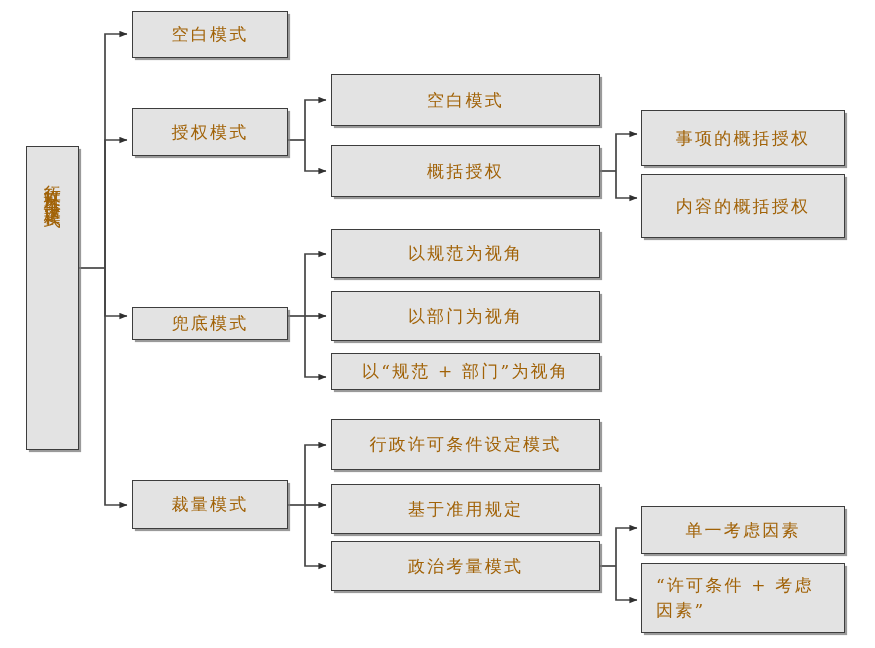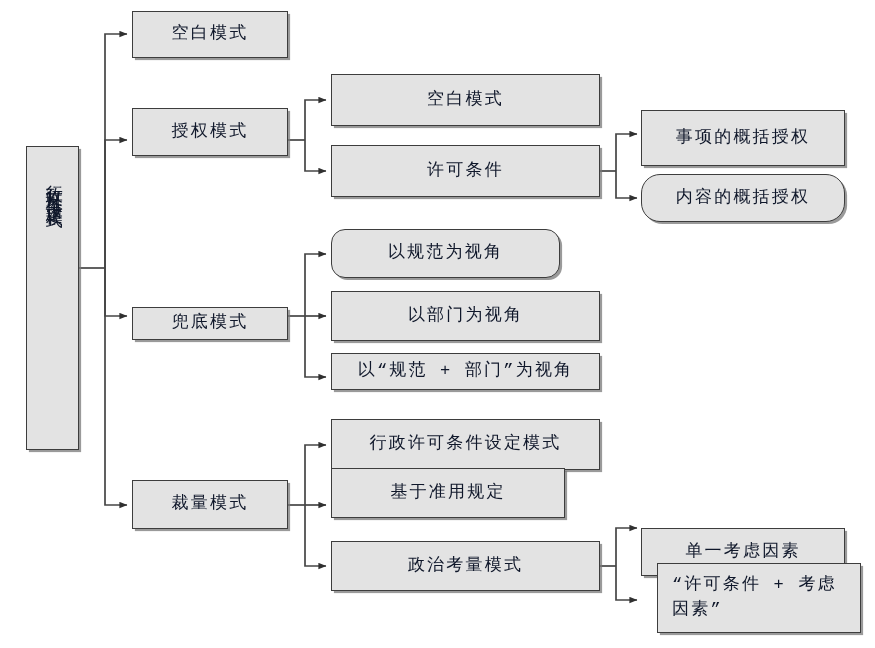--- a/index.html
+++ b/index.html
@@ -27,43 +27,41 @@
   }
   .node {
     position: absolute;
     box-sizing: border-box;
     background: #e3e3e3;
     border: 1.4px solid #3d3d3d;
     box-shadow: 2.5px 2.5px 0 -0.4px rgba(120,120,120,0.75);
     display: flex;
     align-items: center;
     justify-content: center;
-    color: #0f172a;
+    color: #a16207;
     font-size: 17px;
     letter-spacing: 2.2px;
     line-height: 1.45;
     text-align: center;
     white-space: pre-wrap;
-    font-family: Liberation Mono, monospace;
   }
   .node.root {
     writing-mode: vertical-rl;
     text-orientation: upright;
     letter-spacing: 3px;
     justify-content: flex-start;
     padding-top: 24px;
     font-size: 17px;
   }
   .node.leftalign {
     justify-content: flex-start;
     text-align: left;
     padding-left: 14px;
     padding-right: 20px;
     align-items: center;
-    margin-left: 16px;
   }
 </style>
 </head>
 <body>
 
 <div id="diagram">
 
   <svg id="edges" viewBox="0 0 875 648">
     <defs>
       <marker id="arrow" markerWidth="9" markerHeight="9" refX="7.6" refY="3.4" orient="auto" markerUnits="userSpaceOnUse">
@@ -107,36 +105,36 @@
   <div class="node" style="left:132px; top:11px; width:156px; height:47px;">空白模式</div>
 
   <div class="node" style="left:132px; top:108px; width:156px; height:48px;">授权模式</div>
 
   <div class="node" style="left:132px; top:307px; width:156px; height:33px;">兜底模式</div>
 
   <div class="node" style="left:132px; top:480px; width:156px; height:49px;">裁量模式</div>
 
   <div class="node" style="left:331px; top:74px; width:269px; height:52px;">空白模式</div>
 
-  <div class="node" style="left:331px; top:145px; width:269px; height:52px;">许可条件</div>
+  <div class="node" style="left:331px; top:145px; width:269px; height:52px;">概括授权</div>
 
-  <div class="node" style="left:331px; top:229px; width:229px; height:49px;border-radius:14px;">以规范为视角</div>
+  <div class="node" style="left:331px; top:229px; width:269px; height:49px;">以规范为视角</div>
 
   <div class="node" style="left:331px; top:291px; width:269px; height:50px;">以部门为视角</div>
 
   <div class="node" style="left:331px; top:353px; width:269px; height:37px;">以“规范 + 部门”为视角</div>
 
   <div class="node" style="left:331px; top:419px; width:269px; height:51px;">行政许可条件设定模式</div>
 
-  <div class="node" style="left:331px; top:468px; width:234px; height:50px;">基于准用规定</div>
+  <div class="node" style="left:331px; top:484px; width:269px; height:50px;">基于准用规定</div>
 
   <div class="node" style="left:331px; top:541px; width:269px; height:50px;">政治考量模式</div>
 
   <div class="node" style="left:641px; top:110px; width:204px; height:56px;">事项的概括授权</div>
 
-  <div class="node" style="left:641px; top:174px; width:204px; height:48px;border-radius:19px;">内容的概括授权</div>
+  <div class="node" style="left:641px; top:174px; width:204px; height:64px;">内容的概括授权</div>
 
-  <div class="node" style="left:641px; top:528px; width:204px; height:48px;">单一考虑因素</div>
+  <div class="node" style="left:641px; top:506px; width:204px; height:48px;">单一考虑因素</div>
 
   <div class="node leftalign" style="left:641px; top:563px; width:204px; height:70px;">“许可条件 + 考虑
 因素”</div>
 
 </div>
 
 </body></html>

